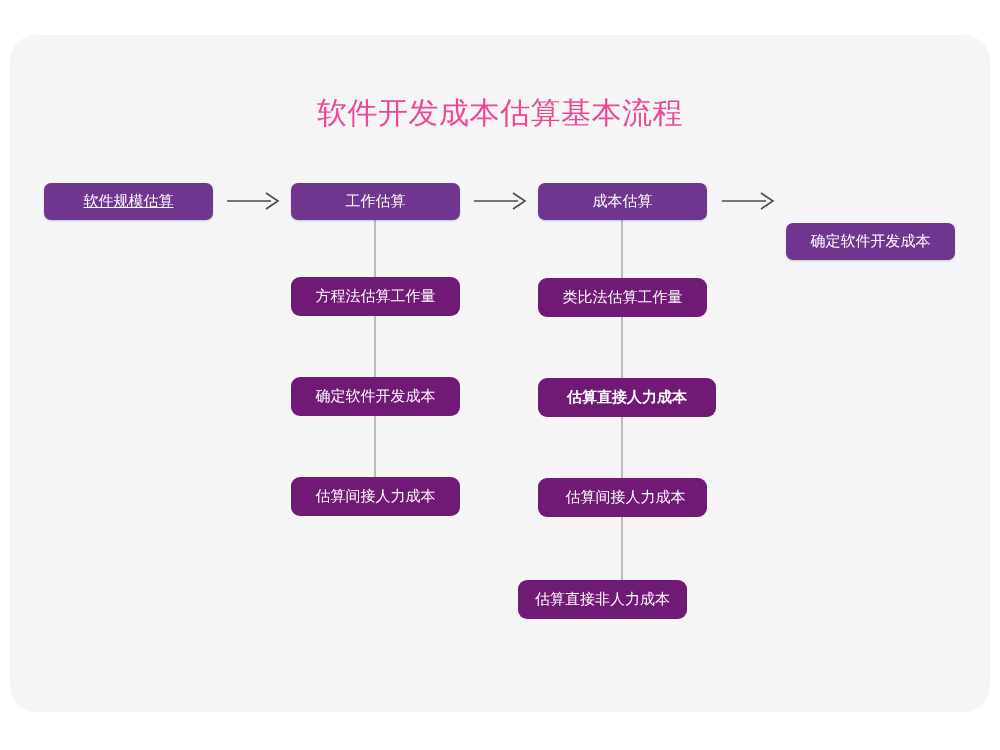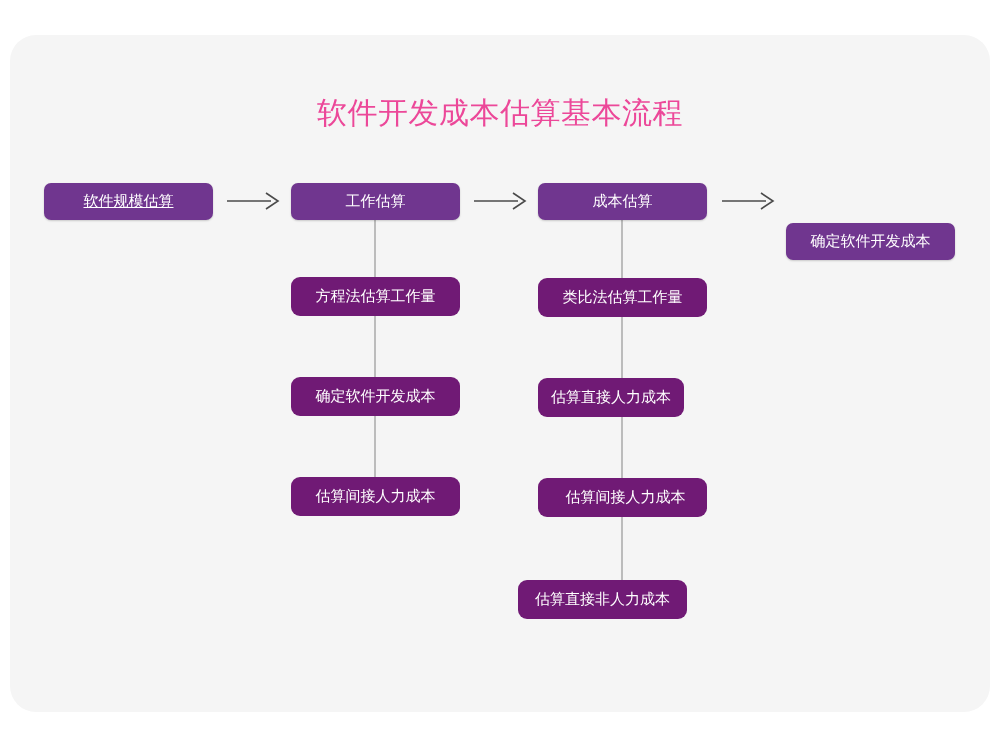--- a/index.html
+++ b/index.html
@@ -72,21 +72,21 @@
   #node-p3 { left: 538px; top: 183px; width: 169px; }
   #node-p4 { left: 786px; top: 183px; width: 169px; margin-top: 40px; }
 
   
   #node-b1 { left: 291px; top: 277px; width: 169px; }
   #node-b2 { left: 291px; top: 377px; width: 169px; }
   #node-b3 { left: 291px; top: 477px; width: 169px; }
 
   
   #node-c1 { left: 538px; top: 278px; width: 169px; }
-  #node-c2 { left: 538px; top: 378px; width: 146px; }
+  #node-c2 { left: 538px; top: 378px; width: 178px; font-weight: bold; }
   #node-c3 { left: 538px; top: 478px; width: 169px; padding-left: 6px; }
   #node-c4 { left: 518px; top: 580px; width: 169px; text-align: right; }
 
   
   .vline {
     position: absolute;
     width: 2px;
     background: #bcbcbc;
   }
   #vline-col2 { left: 374px; top: 220px; height: 258px; }

